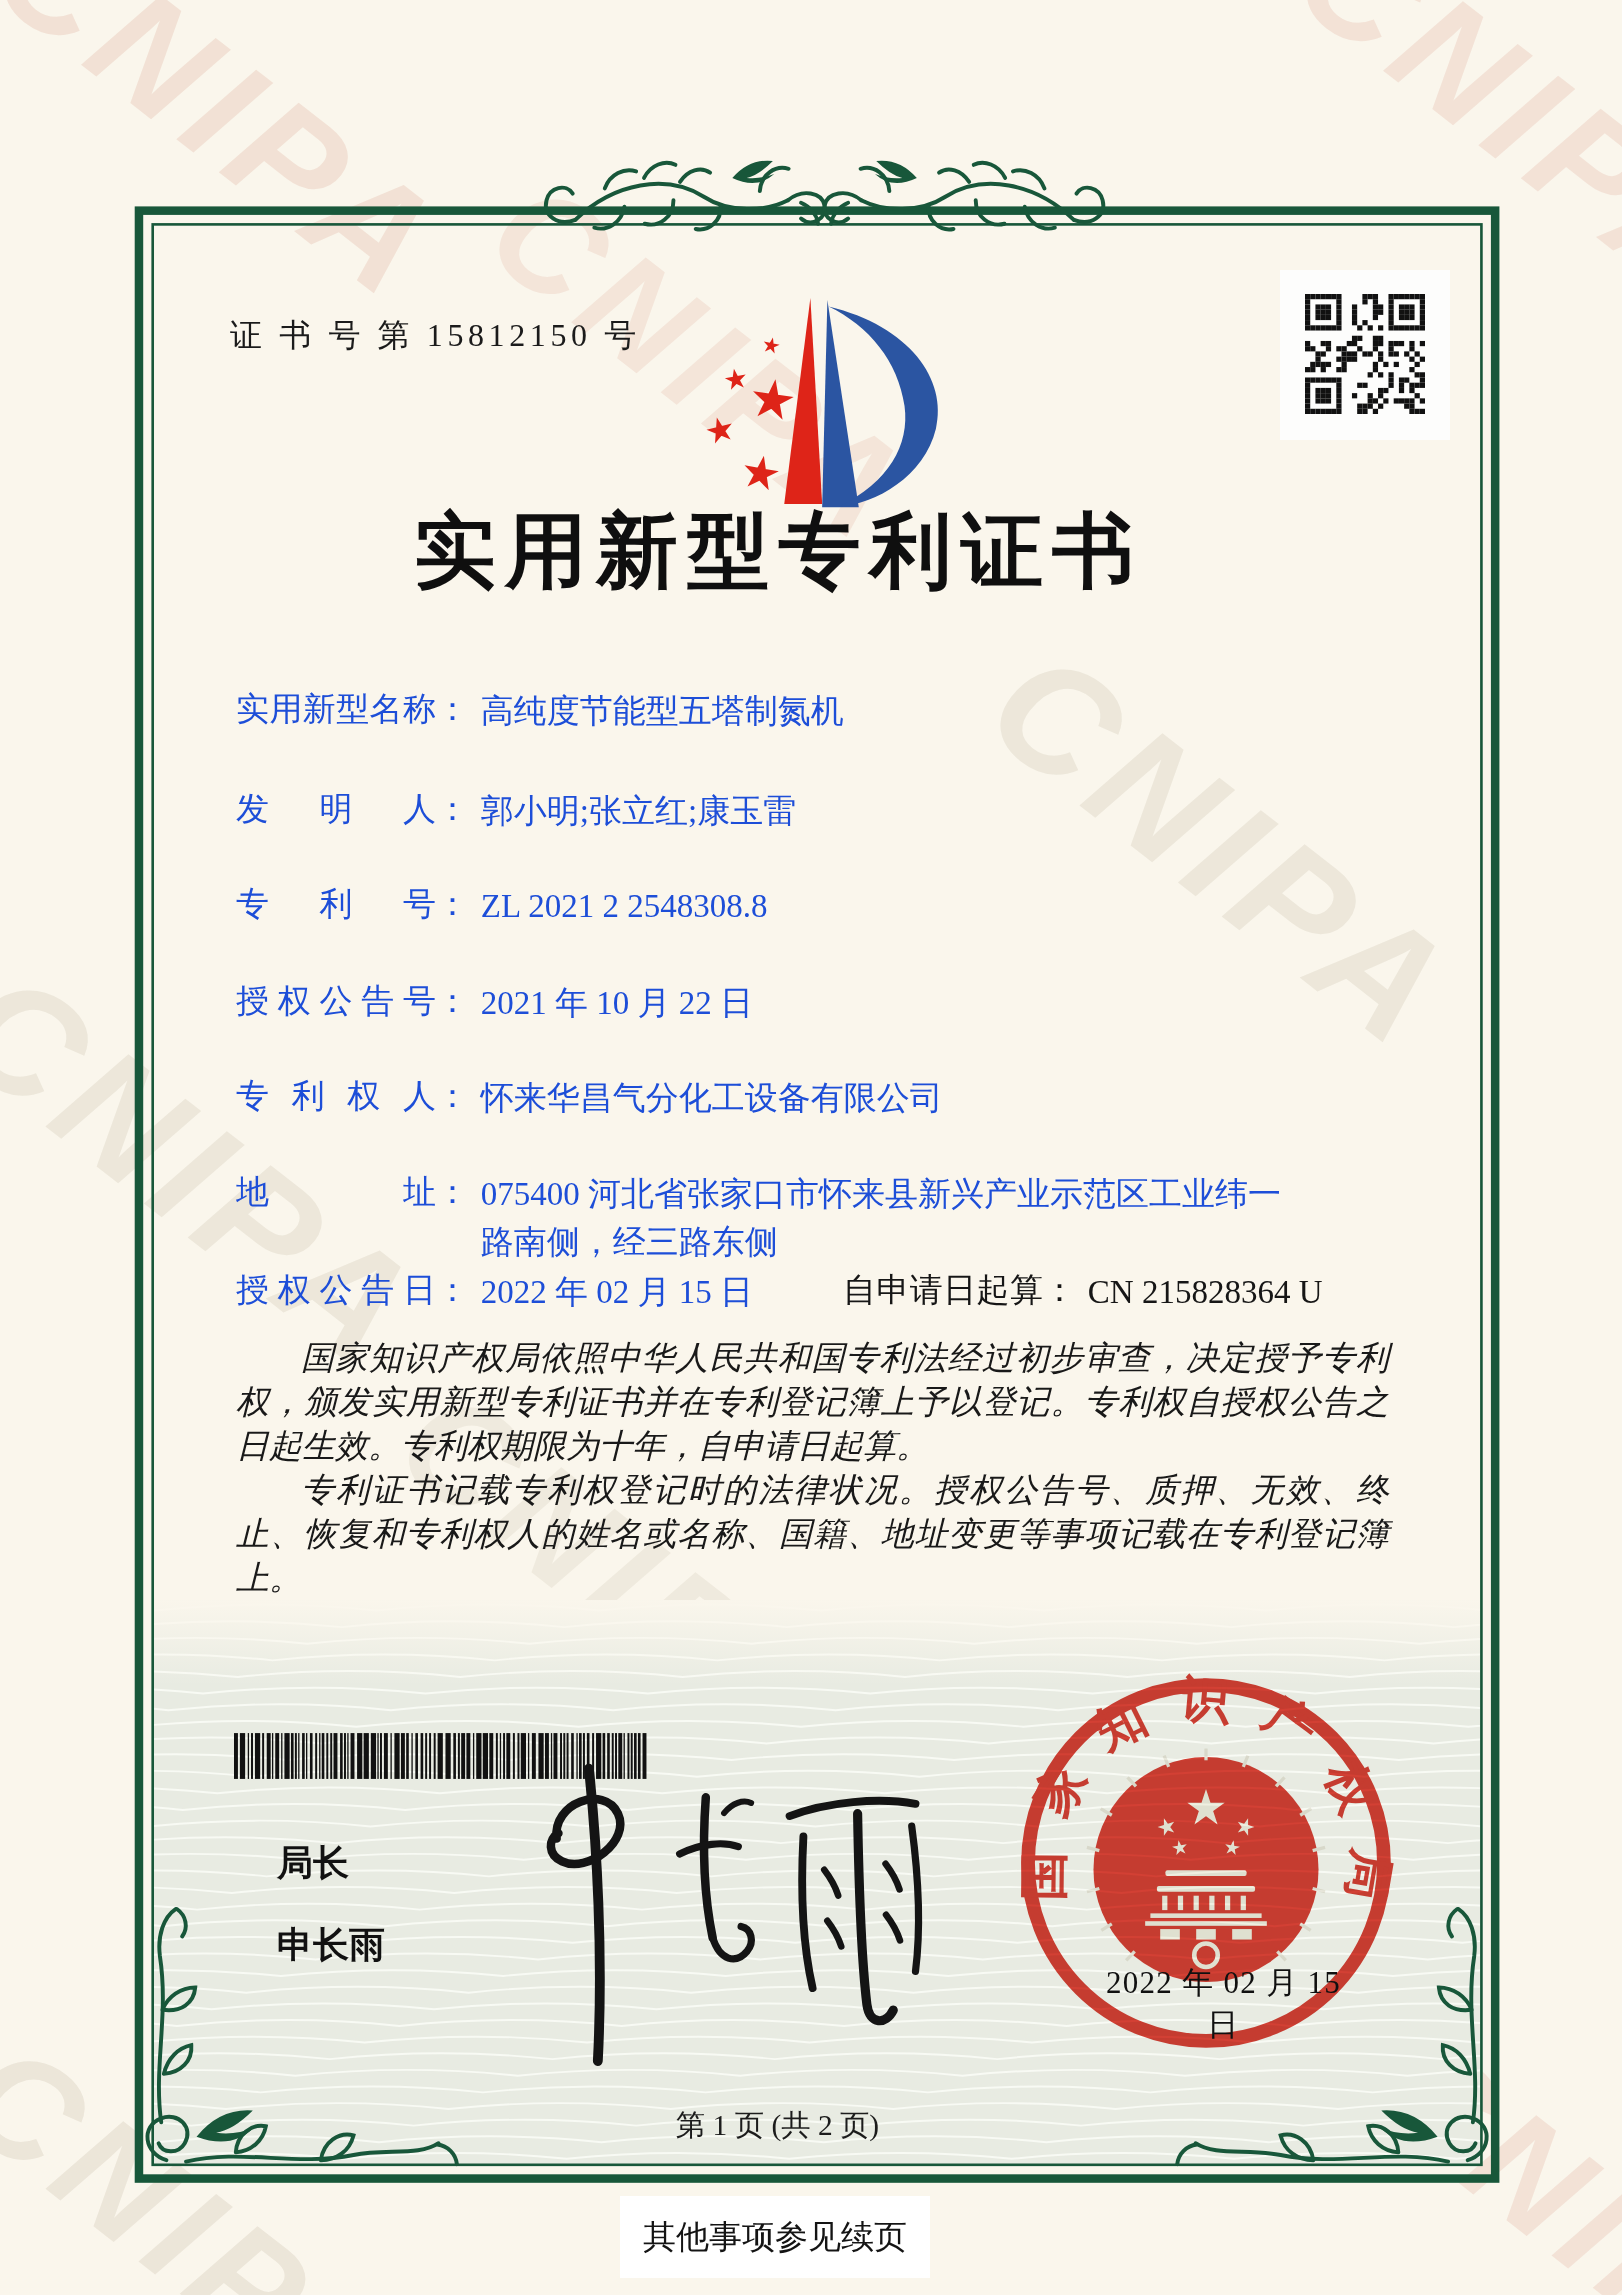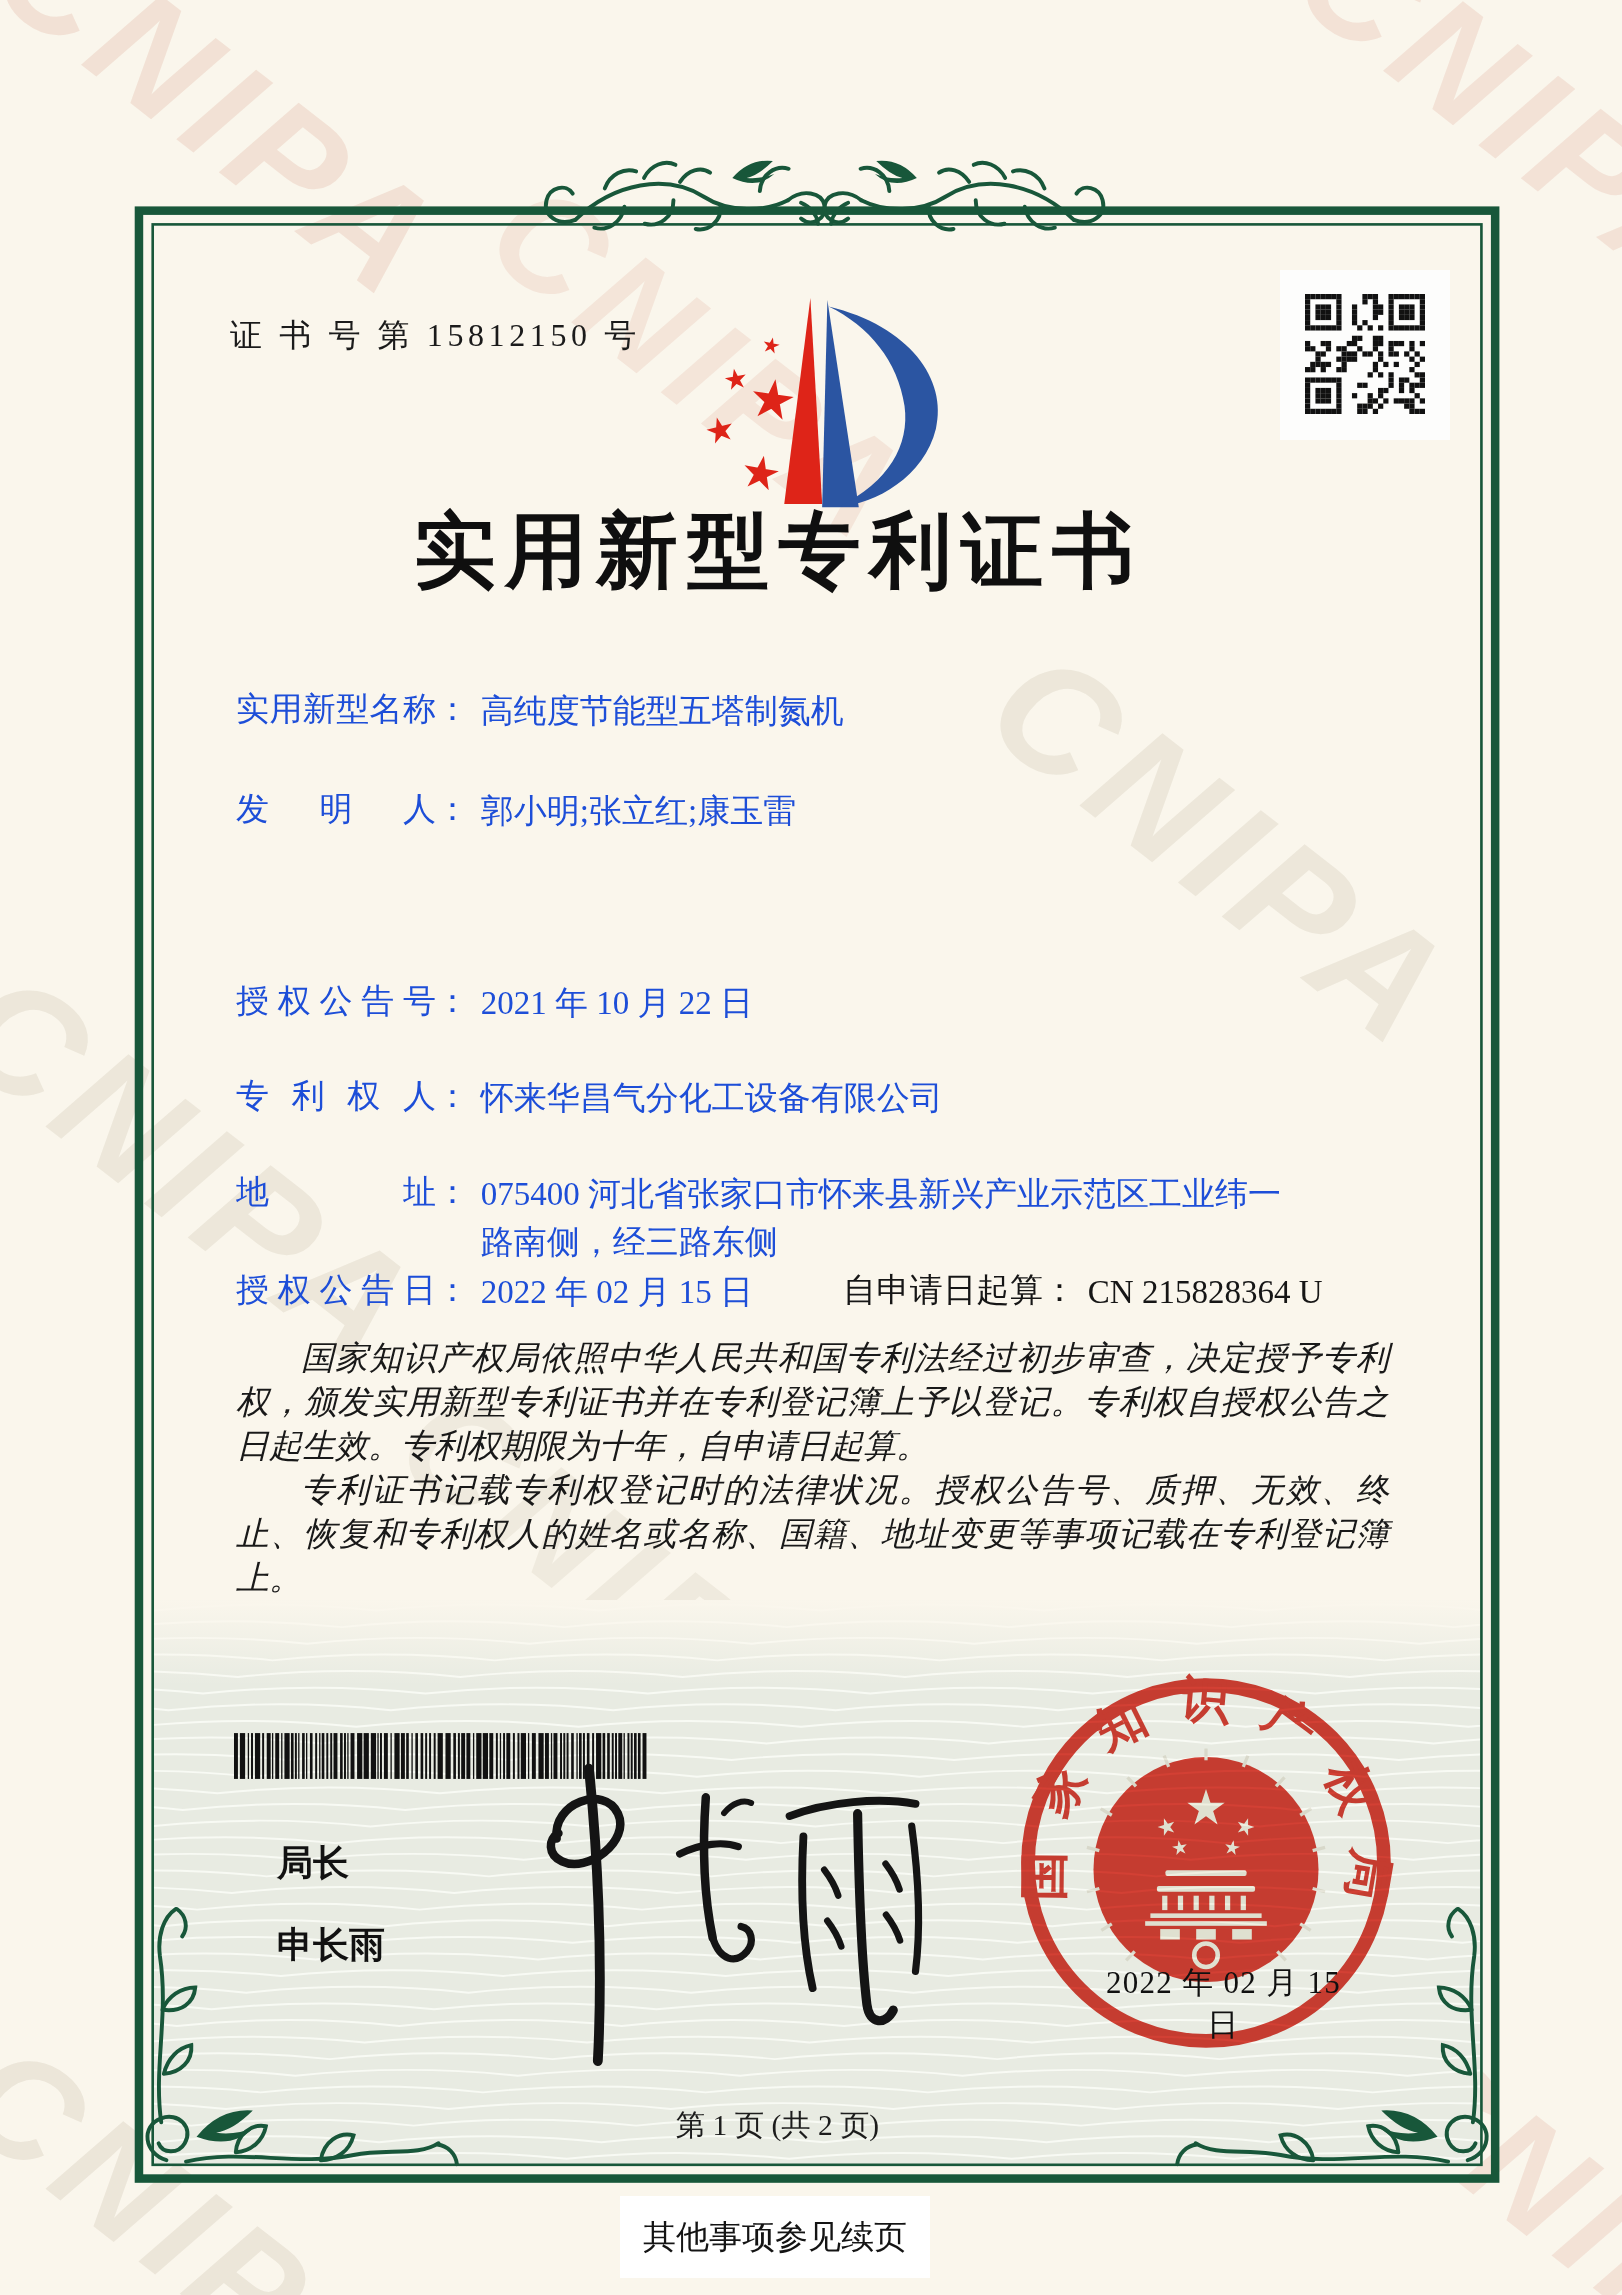--- a/index.html
+++ b/index.html
@@ -376,20 +376,23 @@
     </svg>
 
   <div class="title">实用新型专利证书</div>
 
   <div class="row" style="top:687px;">
     <span class="lbl">实用新型名称</span><span class="colon">：</span><span class="val">高纯度节能型五塔制氮机</span>
   </div>
   <div class="row" style="top:787px;">
     <span class="lbl">发明人</span><span class="colon">：</span><span class="val">郭小明;张立红;康玉雷</span>
   </div>
+  <div class="row" style="top:882px;">
+    <span class="lbl">专利号</span><span class="colon">：</span><span class="val">ZL 2021 2 2548308.8</span>
+  </div>
   <div class="row" style="top:979px;">
     <span class="lbl">授权公告号</span><span class="colon">：</span><span class="val">2021 年 10 月 22 日</span>
   </div>
   <div class="row" style="top:1074px;">
     <span class="lbl">专利权人</span><span class="colon">：</span><span class="val">怀来华昌气分化工设备有限公司</span>
   </div>
   <div class="row" style="top:1170px;">
     <span class="lbl">地址</span><span class="colon">：</span><span class="val" style="max-width:962px;">075400 河北省张家口市怀来县新兴产业示范区工业纬一
 路南侧，经三路东侧</span>
   </div>

